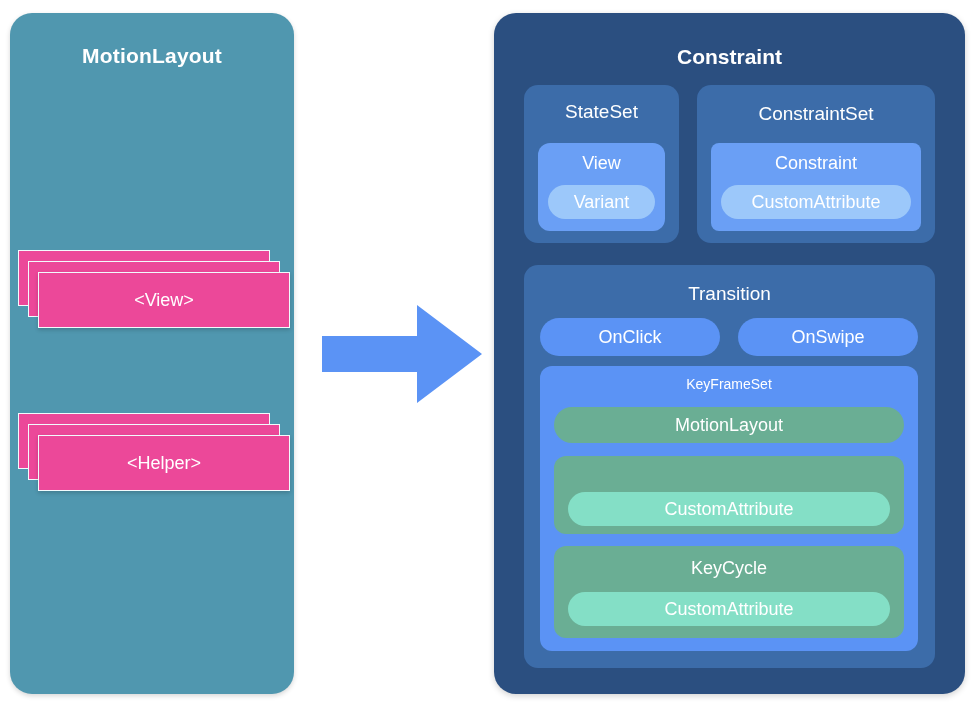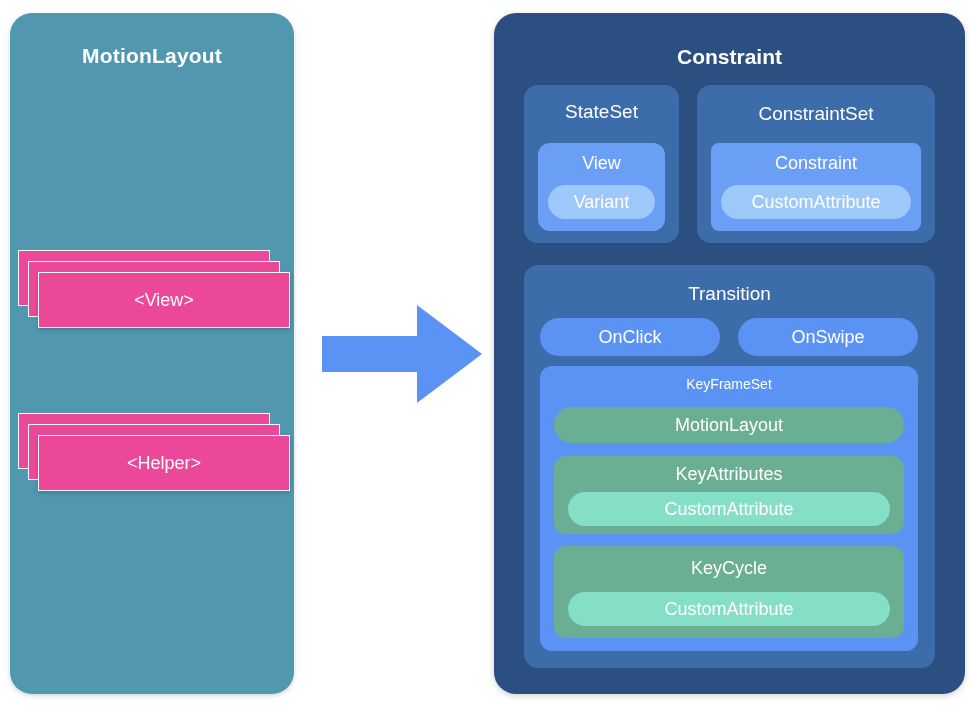--- a/index.html
+++ b/index.html
@@ -360,21 +360,20 @@
 
       <div class="onclick">OnClick</div>
       <div class="onswipe">OnSwipe</div>
 
       <div class="keyframeset">
         <div class="box-title">KeyFrameSet</div>
 
         <div class="keyposition">MotionLayout</div>
 
         <div class="keyattributes">
-          <div class="box-title">KeyAttributes</div>
           <div class="customattr-green">CustomAttribute</div>
         </div>
 
         <div class="keycycle">
           <div class="box-title">KeyCycle</div>
           <div class="customattr-green">CustomAttribute</div>
         </div>
       </div>
     </div>
   </div>

